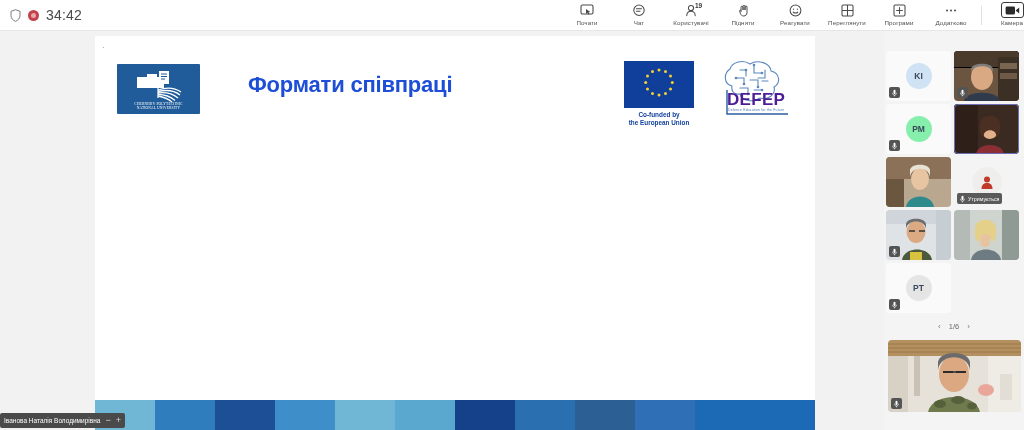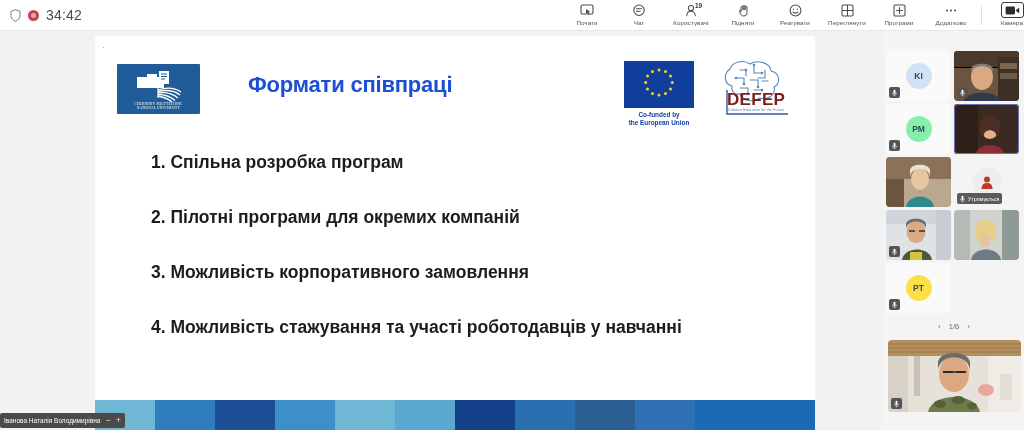--- a/index.html
+++ b/index.html
@@ -70,21 +70,21 @@
   .slide-title {
     position: absolute; left: 153px; top: 36px;
     font-size: 22px; font-weight: bold; color: #1d4ed8; letter-spacing: -.2px;
   }
   .eu-box { position: absolute; left: 515px; top: 25px; width: 98px; }
   .eu-flag { width: 70px; height: 47px; background: #103f9b; margin: 0 auto; position: relative; }
   .eu-cap { text-align: center; font-size: 6.4px; font-weight: bold; color: #103f9b;
             line-height: 8px; margin-top: 3px; }
   .defep { position: absolute; left: 615px; top: 20px; width: 88px; height: 62px; }
   .defep-word { position: absolute; left: 17px; top: 34px; font-size: 17px;
-    font-weight: bold; color: #7f1d1d; letter-spacing: .3px;
+    font-weight: bold; color: #4c1d95; letter-spacing: .3px;
     font-family: "Liberation Sans", sans-serif; }
   .defep-sub { position: absolute; left: 18px; top: 52px; font-size: 3.4px;
     color: #4d7ab0; letter-spacing: .2px; white-space: nowrap; }
 
   .bullets { position: absolute; left: 56px; top: 115px; width: 610px; }
   .bullet {
     font-size: 17.5px; font-weight: bold; color: #1c1c1c;
     line-height: 22px; margin-bottom: 33px;
   }
   .bullet:last-child { margin-bottom: 0; }
@@ -312,26 +312,20 @@
               <circle cx="38" cy="38" r="1.3"></circle>
             <circle cx="52" cy="34" r="1.3"></circle>
               <circle cx="26" cy="22" r="1.3"></circle>
           </g>
           <path d="M17 34 L17 58 L78 58" fill="none" stroke="#2b5f9e" stroke-width="1.4"></path>
         </svg>
         <div class="defep-word">DEFEP</div>
         <div class="defep-sub">Defence Education for the Future</div>
       </div>
 
-      <div class="bullets">
-        <div class="bullet">1. Спільна розробка програм</div>
-        <div class="bullet">2. Пілотні програми для окремих компаній</div>
-        <div class="bullet">3. Можливість корпоративного замовлення</div>
-        <div class="bullet">4. Можливість стажування та участі роботодавців у навчанні</div>
-      </div>
 
       <div class="chevbar">
         <svg width="720" height="30" viewBox="0 0 720 30">
           <rect width="720" height="30" fill="#1c6ab5"></rect>
           <path d="M0 0 H60 L86 15 L60 30 H0 Z" fill="#6fb7d4"></path>
           <path d="M60 0 H120 L146 15 L120 30 H60 Z" fill="#2f7dbd"></path>
           <path d="M120 0 H180 L206 15 L180 30 H120 Z" fill="#1d4f96"></path>
           <path d="M180 0 H240 L266 15 L240 30 H180 Z" fill="#3e8fc9"></path>
           <path d="M240 0 H300 L326 15 L300 30 H240 Z" fill="#6fb7d4"></path>
           <path d="M300 0 H360 L386 15 L360 30 H300 Z" fill="#5aa8cf"></path>
@@ -463,21 +457,21 @@
           <rect x="48" y="0" width="17" height="50" fill="#8e9a93"></rect>
           <ellipse cx="31" cy="21" rx="9" ry="10.5" fill="#e8c3a0"></ellipse>
           <path d="M21 18 C22 7 41 7 42 18 C43 30 39 33 37 31 C39 22 24 22 26 31 C24 33 20 30 21 18 Z" fill="#e5d08a"></path>
           <path d="M17 50 C19 36 45 36 47 50 Z" fill="#6f7b82"></path>
           <ellipse cx="31" cy="33" rx="5" ry="4" fill="#e8c3a0"></ellipse>
         </svg>
       </div>
 
       <div class="tile" style="margin-left:0">
         <div class="avatar-c">
-          <div class="av" style="background:#fde047">PT</div>
+          <div class="av" style="background:#e5e5e5">PT</div>
         </div>
         <span class="micbadge">
           <svg width="7" height="8" viewBox="0 0 7 8">
               <path d="M3.5 .8 a1 1 0 0 1 1 1 V4 a1 1 0 0 1 -2 0 V1.8 a1 1 0 0 1 1 -1Z" fill="#fff"></path>
             <path d="M1.6 3.8 C1.6 5.4 2.5 6.1 3.5 6.1 C4.5 6.1 5.4 5.4 5.4 3.8 M3.5 6.1 V7.3" stroke="#fff" stroke-width=".7" fill="none"></path>
             </svg>
         </span>
       </div>
     </div>
 

